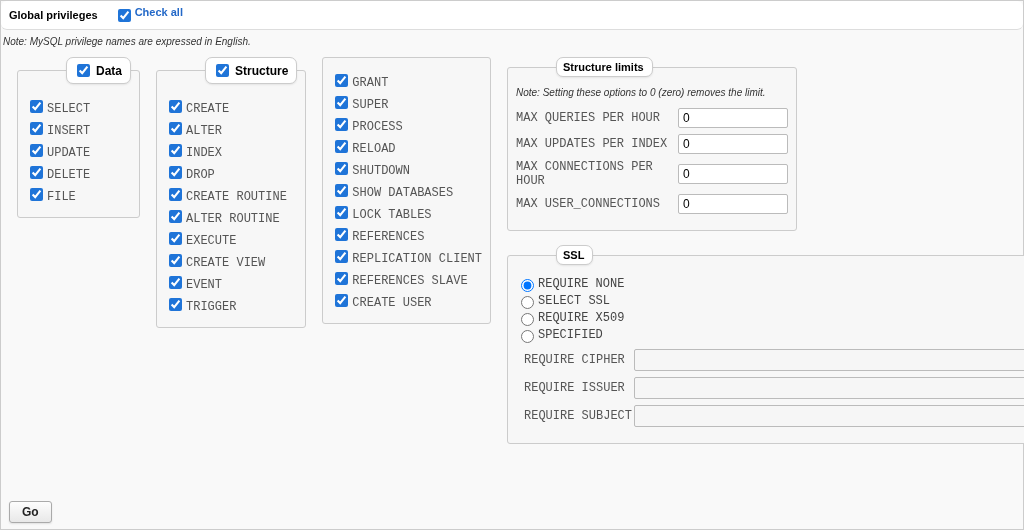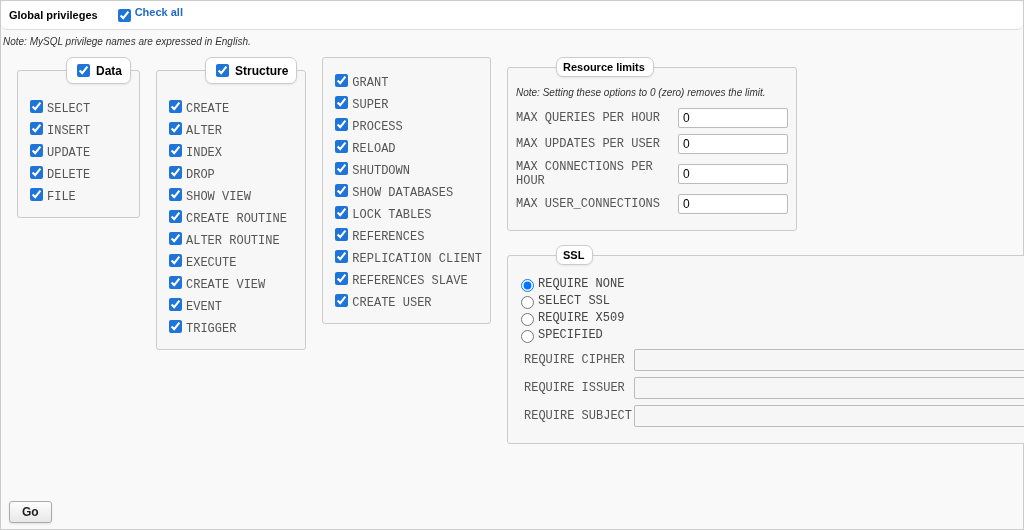--- a/index.html
+++ b/index.html
@@ -253,24 +253,20 @@
           <label class="priv-item">
             <input type="checkbox" checked="" style="">
             <span>INDEX</span>
           </label>
           <label class="priv-item">
             <input type="checkbox" checked="" style="">
             <span>DROP</span>
           </label>
           <label class="priv-item">
             <input type="checkbox" checked="" style="">
-            <span>SHOW VIEW</span>
-          </label>
-          <label class="priv-item">
-            <input type="checkbox" checked="" style="">
             <span>CREATE ROUTINE</span>
           </label>
           <label class="priv-item">
             <input type="checkbox" checked="" style="">
             <span>ALTER ROUTINE</span>
           </label>
           <label class="priv-item">
             <input type="checkbox" checked="" style="">
             <span>EXECUTE</span>
           </label>
@@ -335,30 +331,30 @@
             <input type="checkbox" checked="" style="">
             <span>CREATE USER</span>
           </label>
         </div>
     </fieldset>
 
     <div class="right-stack">
 
       <fieldset>
         <legend>
-          <span>Resource limits</span>
+          <span>Structure limits</span>
         </legend>
         <div class="inner-note">Note: Setting these options to 0 (zero) removes the limit.</div>
         <div>
             <div class="res-row">
               <span class="mono res-label">MAX QUERIES PER HOUR</span>
               <input type="text" class="res-input" value="0" style="">
             </div>
             <div class="res-row">
-              <span class="mono res-label">MAX UPDATES PER USER</span>
+              <span class="mono res-label">MAX UPDATES PER INDEX</span>
               <input type="text" class="res-input" value="0" style="">
             </div>
             <div class="res-row">
               <span class="mono res-label">MAX CONNECTIONS PER HOUR</span>
               <input type="text" class="res-input" value="0" style="">
             </div>
             <div class="res-row">
               <span class="mono res-label">MAX USER_CONNECTIONS</span>
               <input type="text" class="res-input" value="0" style="">
             </div>

